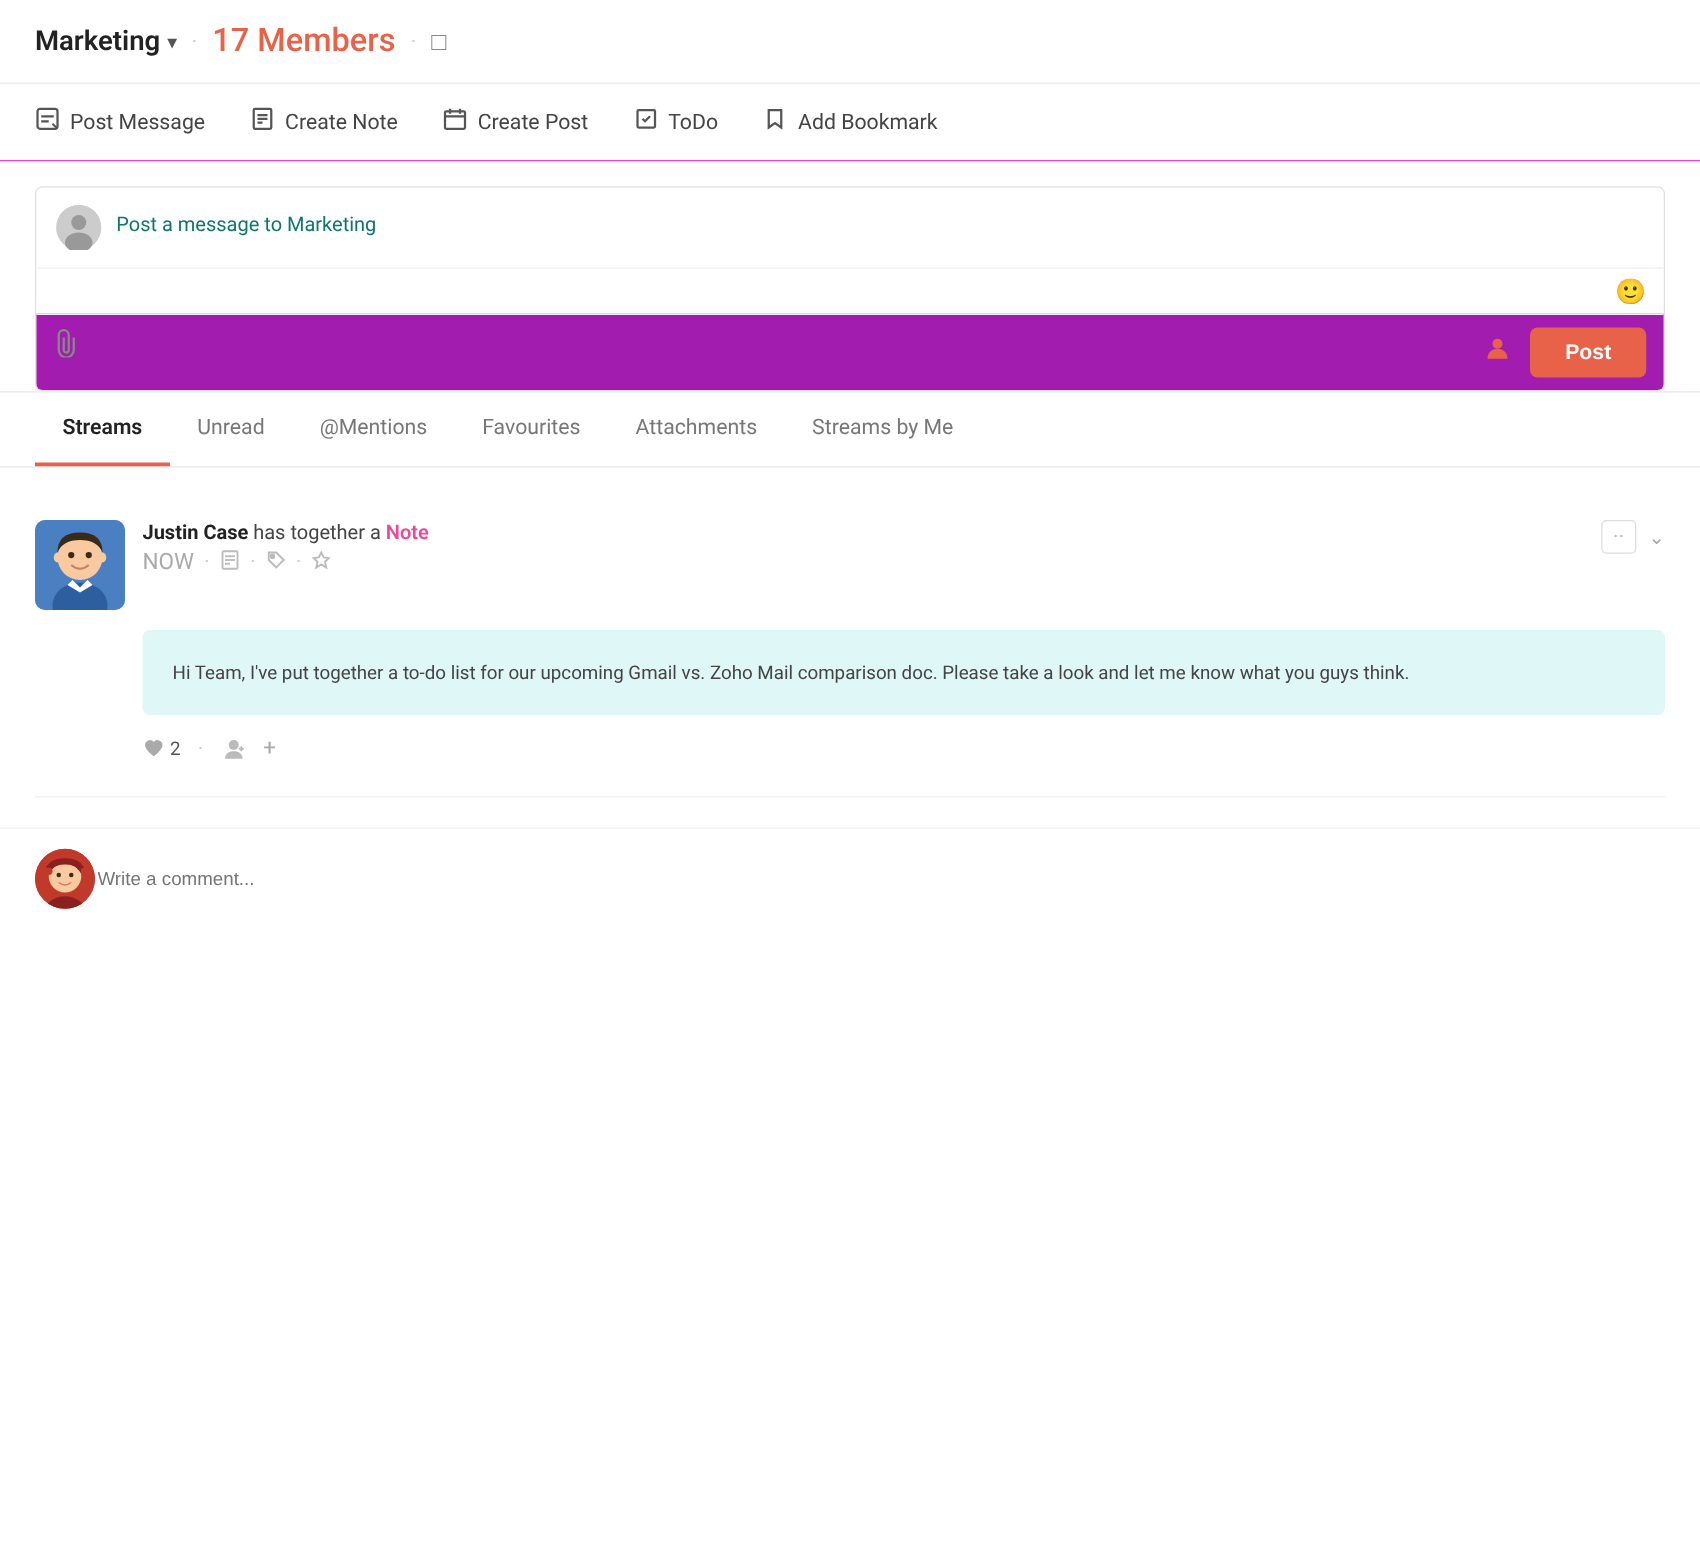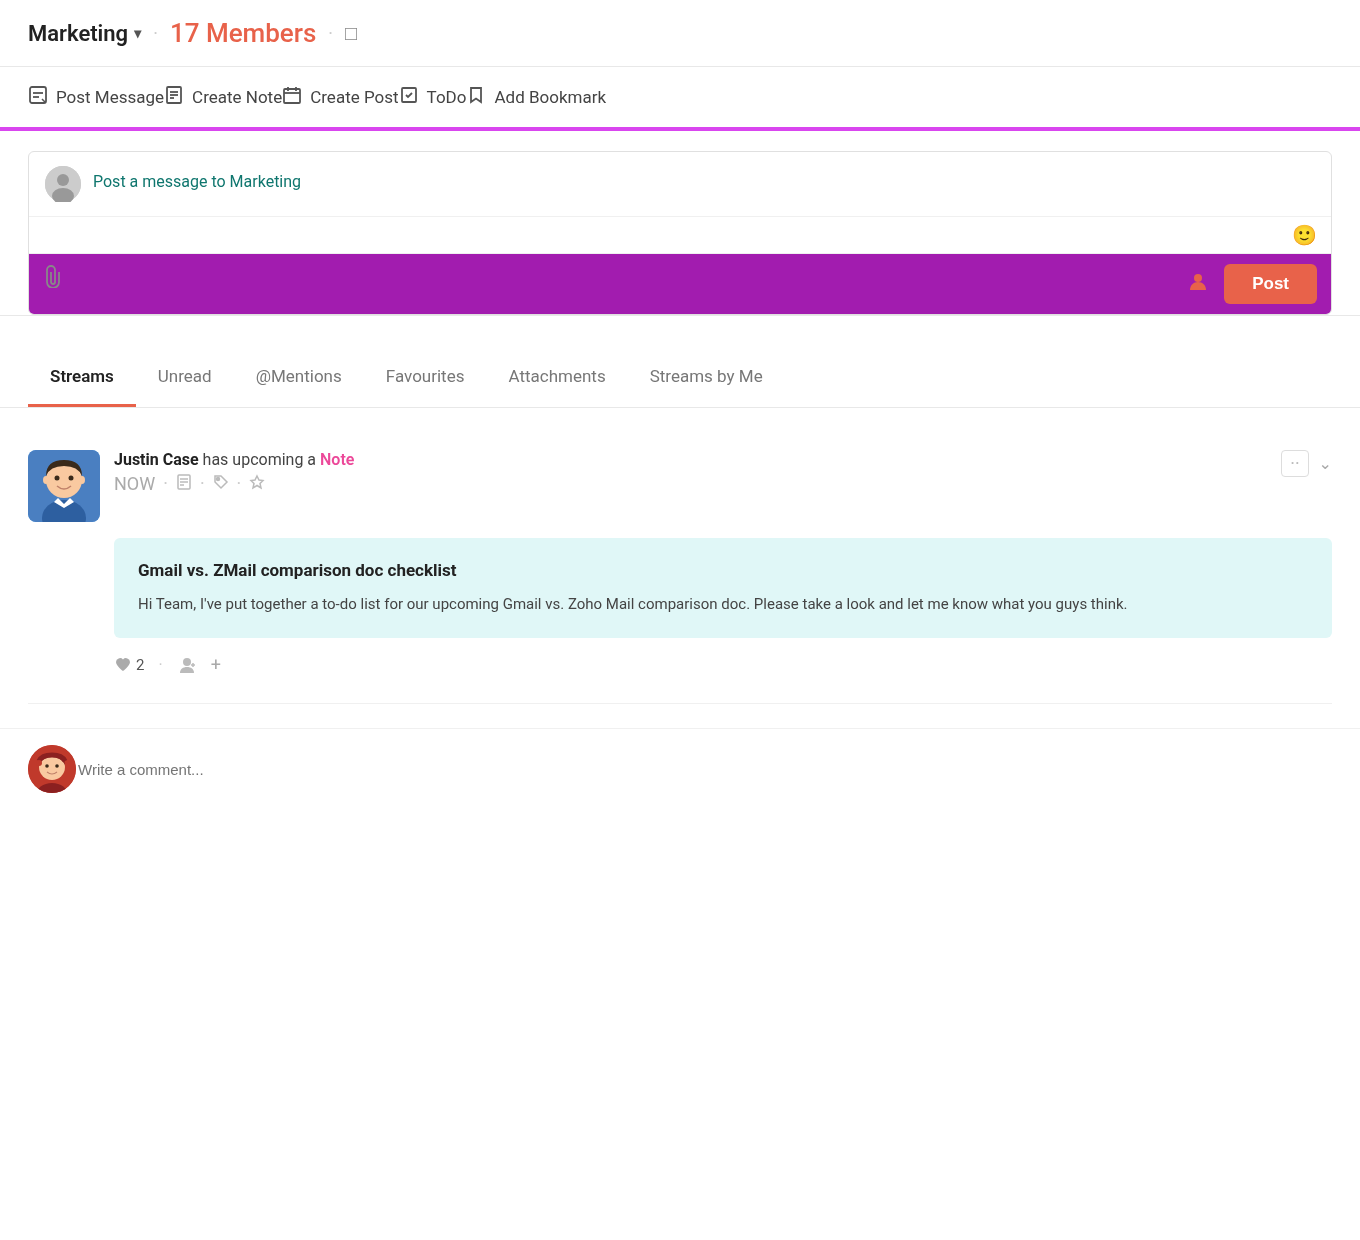--- a/index.html
+++ b/index.html
@@ -38,21 +38,22 @@
       color: #888;
       font-size: 20px;
       cursor: pointer;
     }
 
     
     .toolbar {
       display: flex;
       align-items: center;
       padding: 18px 28px;
-      border-bottom: 4px solid #d946ef;
+      gap: 36px;
+      border-bottom: 1px solid #d946ef;
     }
     .toolbar-item {
       display: flex;
       align-items: center;
       gap: 8px;
       color: #444;
       font-size: 17px;
       cursor: pointer;
       white-space: nowrap;
     }
@@ -139,21 +140,20 @@
       border-bottom: 1px solid #e8e8e8;
       gap: 0;
     }
     .tab {
       padding: 18px 22px;
       font-size: 17px;
       color: #777;
       cursor: pointer;
       border-bottom: 3px solid transparent;
       white-space: nowrap;
-      margin-top: 32px;
     }
     .tab.active {
       color: #222;
       font-weight: 600;
       border-bottom: 3px solid #e8624a;
     }
 
     
     .stream-content {
       padding: 24px 28px;
@@ -461,21 +461,21 @@
 
             <ellipse cx="18" cy="30" rx="3" ry="4" fill="#f9c9a0"></ellipse>
             <ellipse cx="54" cy="30" rx="3" ry="4" fill="#f9c9a0"></ellipse>
 
             <path d="M26 52 L36 58 L46 52 L42 48 L36 54 L30 48 Z" fill="#fff"></path>
           </svg>
         </div>
         <div class="post-meta">
           <div class="post-author-line">
             <strong>Justin Case</strong>
-            <span> has upcoming a </span>
+            <span> has together a </span>
             <span class="note-link">Note</span>
           </div>
           <div class="post-time-line">
             <span>NOW</span>
             <span class="post-time-dot">·</span>
             <span class="post-action-icon">
               <svg width="16" height="16" viewBox="0 0 16 16" fill="none" stroke="#bbb" stroke-width="1.5">
                 <rect x="2" y="1" width="12" height="14" rx="1"></rect>
                 <line x1="4" y1="5" x2="12" y2="5"></line>
                 <line x1="4" y1="8" x2="12" y2="8"></line>
@@ -498,21 +498,20 @@
           </div>
         </div>
       </div>
       <div class="post-header-right">
         <span class="post-more-icon">··</span>
         <span class="post-chevron">⌄</span>
       </div>
     </div>
 
     <div class="note-card">
-      <div class="note-card-title">Gmail vs. ZMail comparison doc checklist</div>
       <div class="note-card-body">Hi Team, I've put together a to-do list for our upcoming Gmail vs. Zoho Mail comparison doc. Please take a look and let me know what you guys think.</div>
     </div>
 
     <div class="reactions">
       <div class="reaction-item">
         <svg width="18" height="18" viewBox="0 0 18 18" fill="#aaa">
           <path d="M9 15 C9 15 2 10 2 6 a4 4 0 0 1 7-2.5 A4 4 0 0 1 16 6 C16 10 9 15 9 15 Z"></path>
         </svg>
         <span class="reaction-count">2</span>
       </div>

